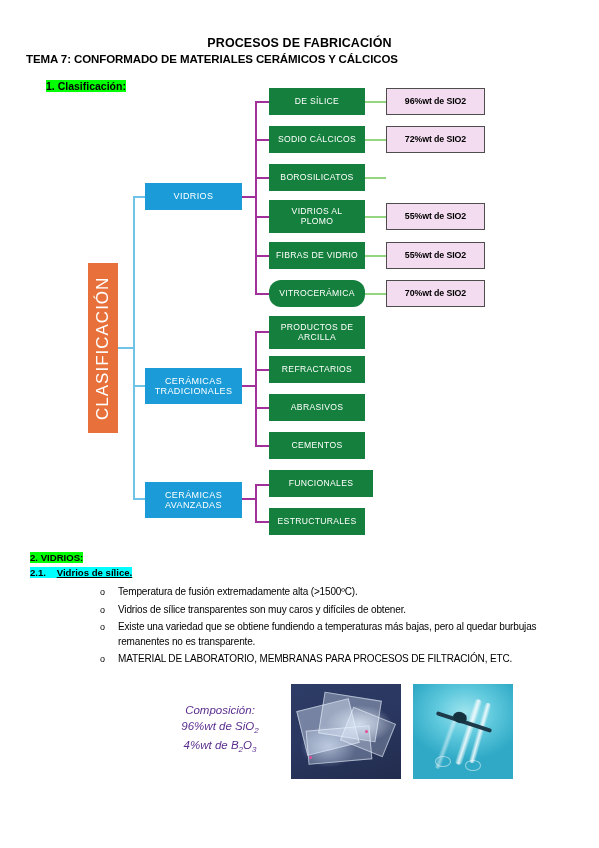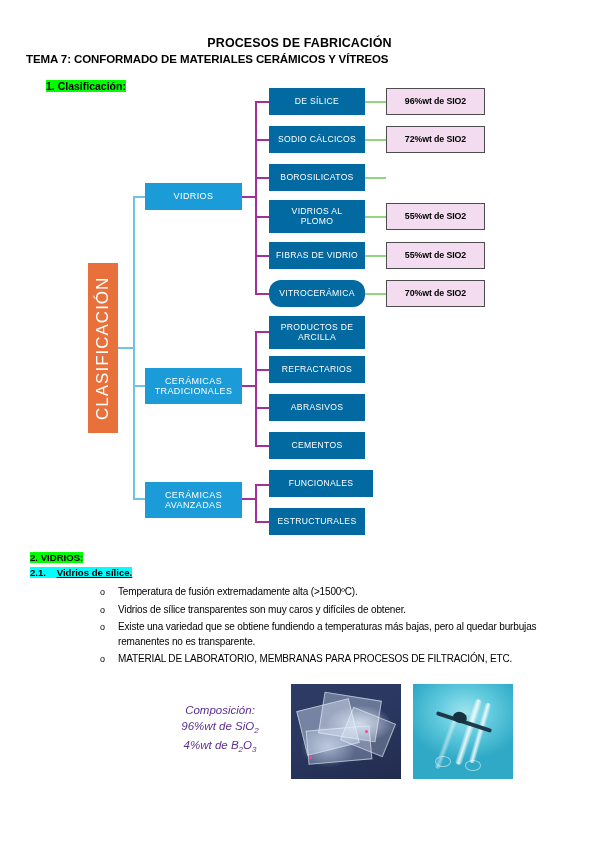--- a/index.html
+++ b/index.html
@@ -73,21 +73,21 @@
     letter-spacing: 1px;
     font-weight: 400;
   }
   .node-cat {
     background: #1b9cd8;
     color: #ffffff;
     font-size: 9px;
     letter-spacing: .4px;
   }
   .node-leaf {
-    background: #0369a1;
+    background: #15803d;
     color: #ffffff;
     font-size: 8.6px;
     letter-spacing: .3px;
   }
   .node-val {
     background: #f3dbf0;
     color: #000000;
     font-size: 8.8px;
     font-weight: bold;
     border: 1.6px solid #4d4d4d;
@@ -220,21 +220,21 @@
     border: 1.5px solid rgba(255,255,255,.5);
     border-radius: 50%;
   }
   #photo-lab .r1 { left: 22px; top: 72px; width: 14px; height: 9px; }
   #photo-lab .r2 { left: 52px; top: 76px; width: 14px; height: 9px; }
 </style>
 </head>
 <body>
 
 <div class="doc-title">PROCESOS DE FABRICACIÓN</div>
-<div class="doc-subtitle">TEMA 7: CONFORMADO DE MATERIALES CERÁMICOS Y VÍTREOS</div>
+<div class="doc-subtitle">TEMA 7: CONFORMADO DE MATERIALES CERÁMICOS Y CÁLCICOS</div>
 <div class="sec-1">
   <span class="hl-green">1.  Clasificación:</span>
 </div>
 
 <div id="diagram">
 
   <div class="node node-root" style="left:88px; top:263px; width:30px; height:170px;">CLASIFICACIÓN</div>
 
   <div class="conn" style="left:133px; top:196px; width:2px; height:304px;"></div>
   <div class="conn" style="left:118px; top:347px; width:17px; height:2px;"></div>

